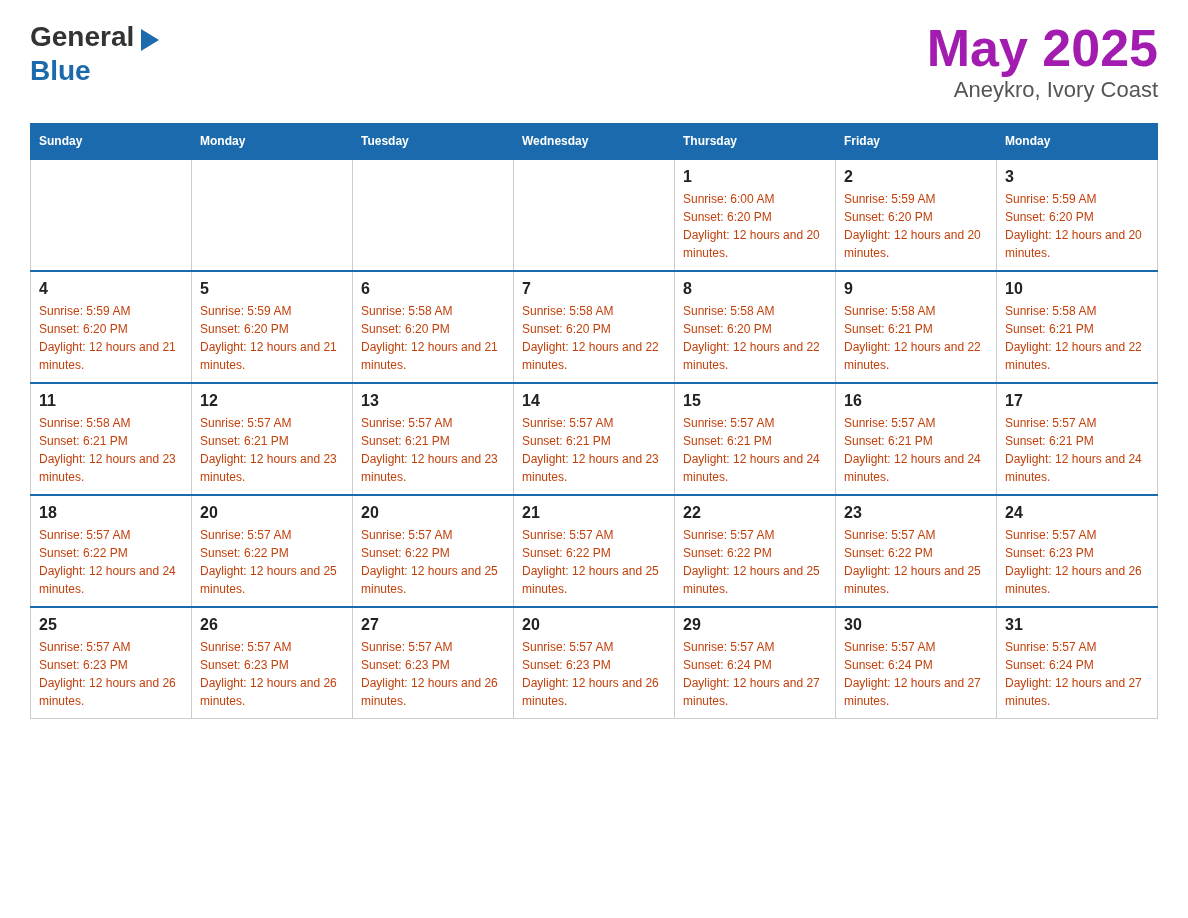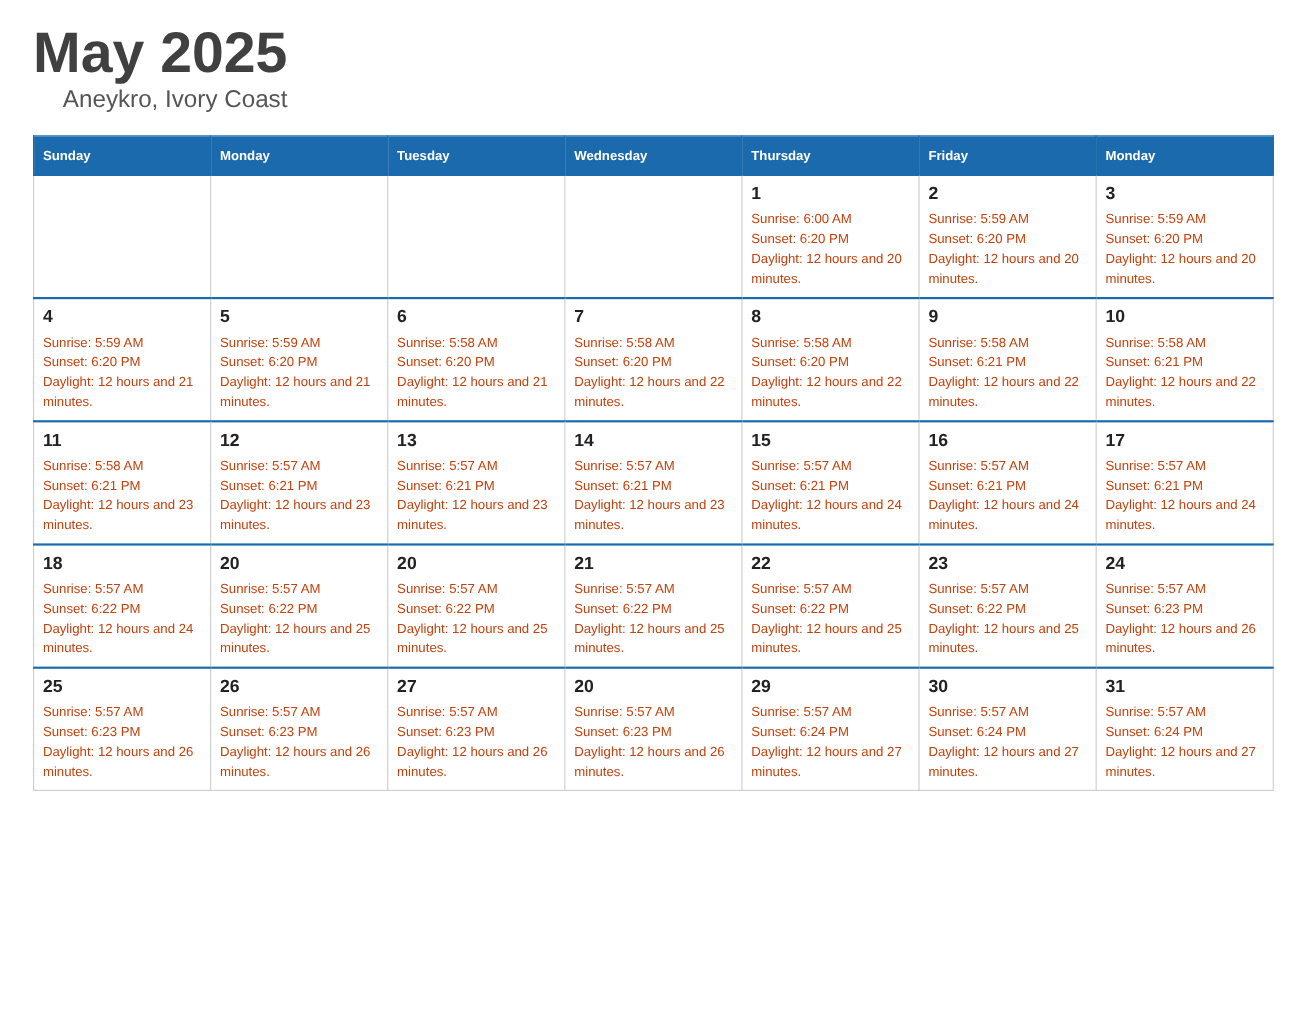--- a/index.html
+++ b/index.html
@@ -33,21 +33,21 @@
     }
     .logo-wrapper {
       line-height: 1.2;
     }
     .title-area {
       text-align: right;
     }
     .month-year {
       font-size: 52px;
       font-weight: bold;
-      color: #404040;
+      color: #a21caf;
       line-height: 1.1;
     }
     .location {
       font-size: 22px;
       color: #555;
       margin-top: 0;
     }
     .calendar {
       width: 100%;
       border-collapse: collapse;
@@ -91,20 +91,33 @@
       line-height: 1.5;
     }
     .empty-cell {
       background: #fff;
     }
   </style>
 </head>
 <body>
 
 <div class="header">
+  <div class="logo">
+    <div class="logo-wrapper">
+      <div>
+        <span class="logo-text">General</span>
+        <svg width="18" height="22" viewBox="0 0 18 22" style="display:inline-block; vertical-align:middle; margin-left:2px; position:relative; top:-2px;">
+          <polygon points="0,0 18,11 0,22" fill="#1a6aad"></polygon>
+        </svg>
+      </div>
+      <div>
+        <span class="logo-blue">Blue</span>
+      </div>
+    </div>
+  </div>
   <div class="title-area">
     <div class="month-year">May 2025</div>
     <div class="location">Aneykro, Ivory Coast</div>
   </div>
 </div>
 
 <table class="calendar">
   <thead>
     <tr>
     <th>Sunday</th>

